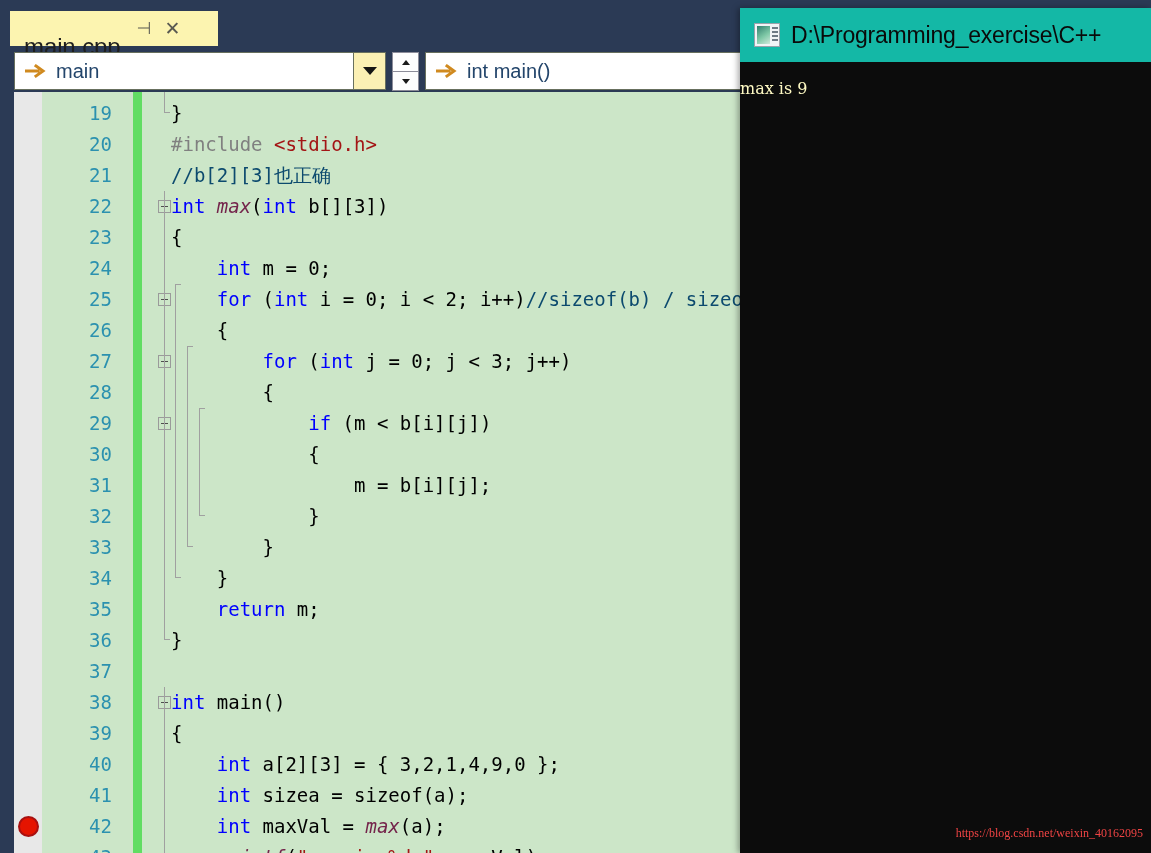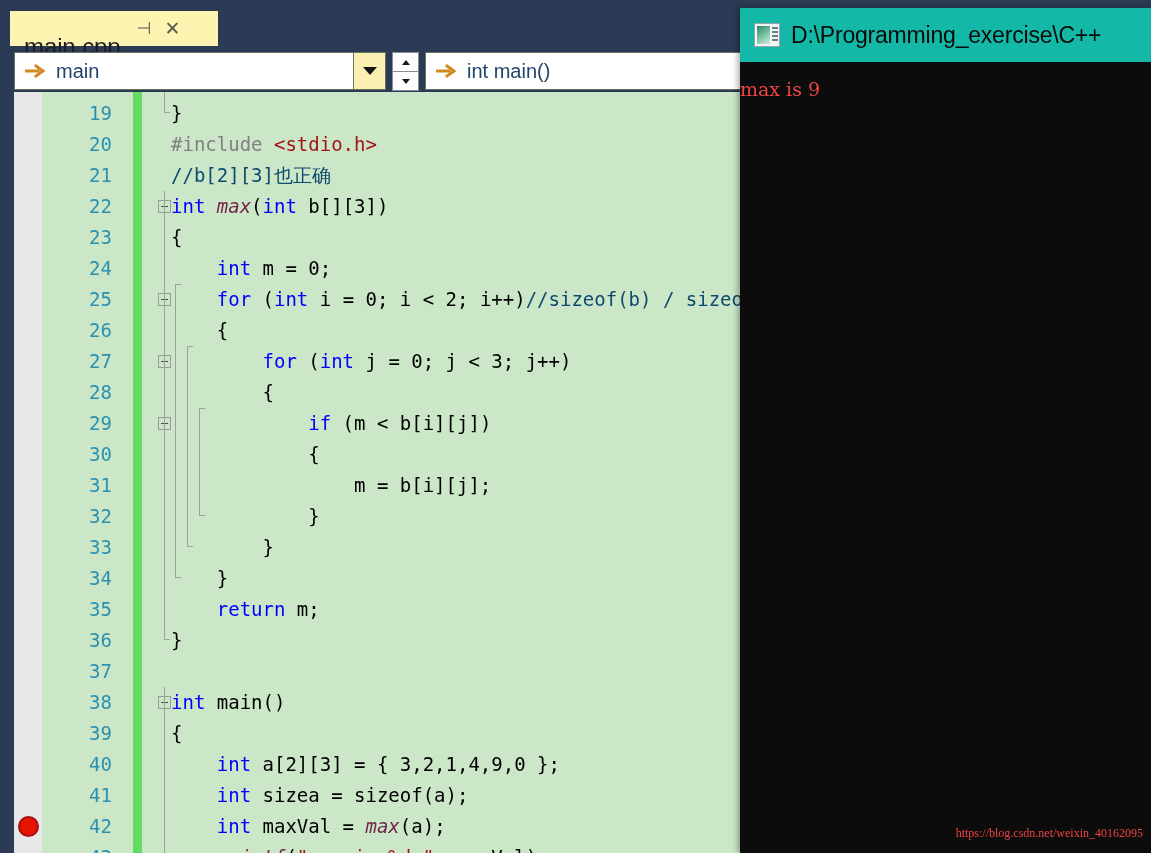--- a/index.html
+++ b/index.html
@@ -275,22 +275,22 @@
   }
   #console-body {
     position: absolute;
     left: 0; top: 54px;
     right: 0; bottom: 0;
     background: #0c0c0c;
     padding: 10px 0 0 0;
   }
   #console-line {
     font-family: "DejaVu Serif", serif;
-    font-size: 19px;
-    color: #ef4444;
+    font-size: 16px;
+    color: #fef9c3;
     white-space: pre;
     padding-left: 0px;
     line-height: 34px;
   }
   #watermark {
     position: absolute;
     right: 8px; bottom: 12px;
     font-family: Liberation Serif, serif;
     font-size: 12px;
     color: #ef4444;

